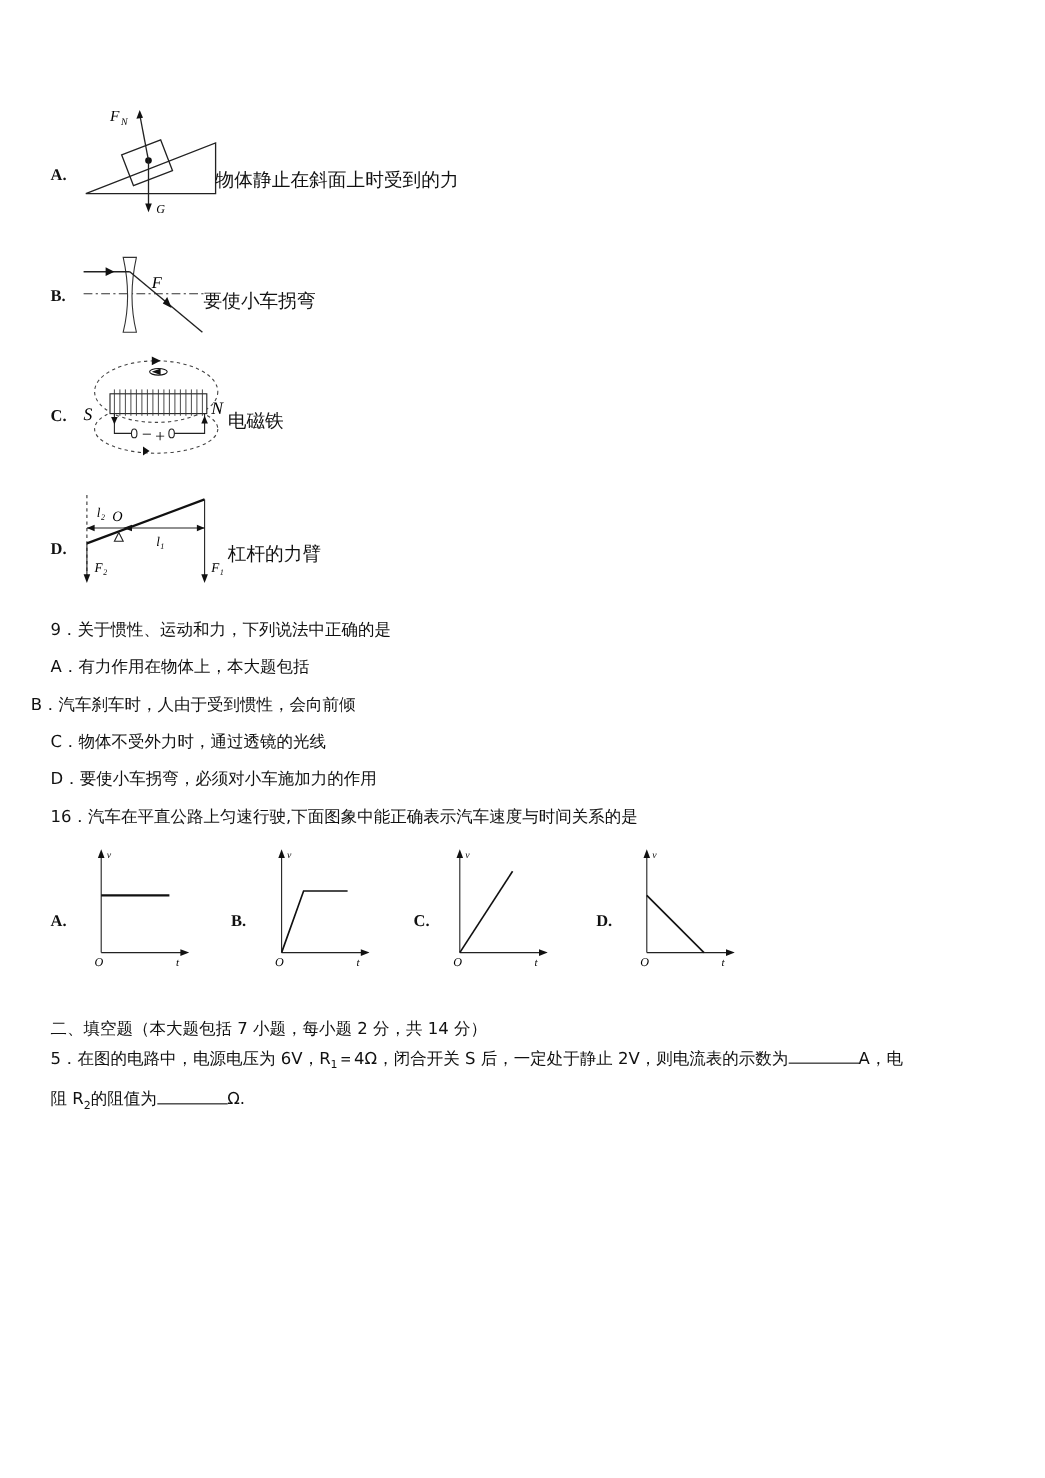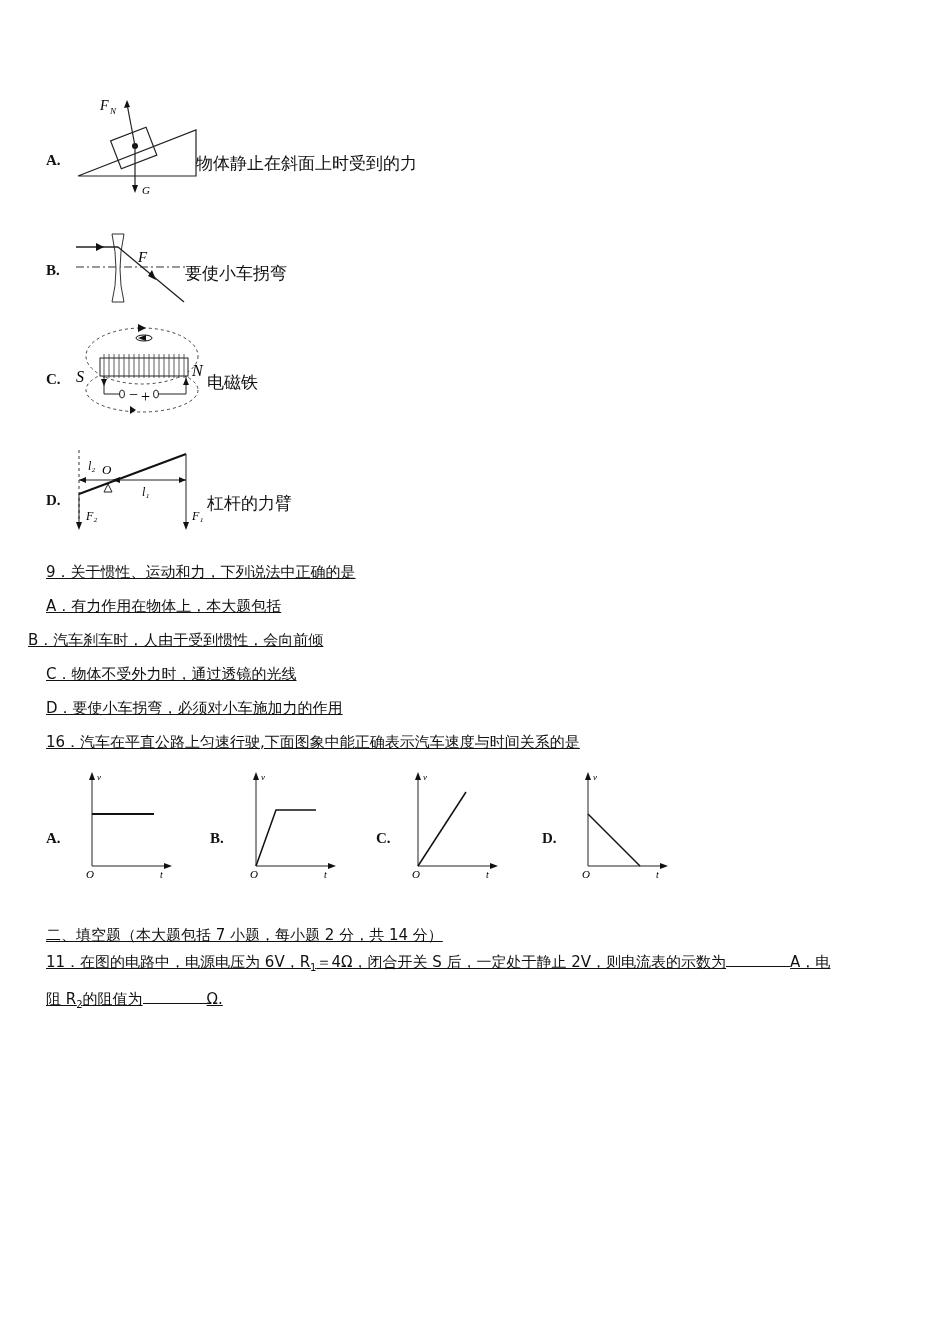--- a/index.html
+++ b/index.html
@@ -1,21 +1,21 @@
 <!DOCTYPE html>
 <html><head>
 <meta charset="utf-8">
 <style>
   html, body { margin:0; padding:0; background:#fff; }
   body { width:950px; height:1344px; position:relative; overflow:hidden;
          font-family:"DejaVu Sans", "Liberation Sans", sans-serif; color:#111; }
   .abs { position:absolute; }
   .lbl { font-family:"Liberation Serif", "DejaVu Serif", serif; font-weight:bold; font-size:15px; }
   .cap { font-size:17px; }
-  .line { font-size:15px; white-space:nowrap;text-decoration:underline; }
+  .line { font-size:15px; white-space:nowrap; }
   .blank { display:inline-block; border-bottom:1px solid #111; width:64px; height:14px; vertical-align:baseline; }
   sub { font-size:10px; }
   svg text { font-family:"Liberation Serif", "DejaVu Serif", serif; font-style:italic; }
 </style>
 </head>
 <body>
 
 <div class="abs lbl" style="left:46px;top:152px">A.</div>
 <svg class="abs" style="left:74px;top:96px" width="125" height="100">
   <polygon points="4,80 122,34 122,80" fill="none" stroke="#222" stroke-width="1.2"></polygon>
@@ -158,17 +158,17 @@
   <line x1="10" y1="96" x2="86" y2="96" stroke="#222"></line>
     <polygon points="90,96 82,93 82,99" fill="#111"></polygon>
   <line x1="10" y1="44" x2="62" y2="96" stroke="#111" stroke-width="1.5"></line>
   <text x="15" y="10" font-size="9">v</text>
   <text x="78" y="108" font-size="10">t</text>
   <text x="4" y="108" font-size="11">O</text>
 </svg>
 
 <div class="abs line" style="left:46px;top:926px">二、填空题（本大题包括 7 小题，每小题 2 分，共 14 分）</div>
 <div class="abs line" style="left:46px;top:952px">
-  <span>11．在图的电路中，电源电压为 6V，R</span><sub>1</sub><span>＝4Ω，闭合开关 S 后，一定处于静止 2V，则电流表的示数为</span><span class="blank"></span><span>A，电</span>
+  <span>5．在图的电路中，电源电压为 6V，R</span><sub>1</sub><span>＝4Ω，闭合开关 S 后，一定处于静止 2V，则电流表的示数为</span><span class="blank"></span><span>A，电</span>
 </div>
 <div class="abs line" style="left:46px;top:989px">
   <span>阻 R</span><sub>2</sub><span>的阻值为</span><span class="blank"></span><span>Ω.</span>
 </div>
 
 </body></html>

